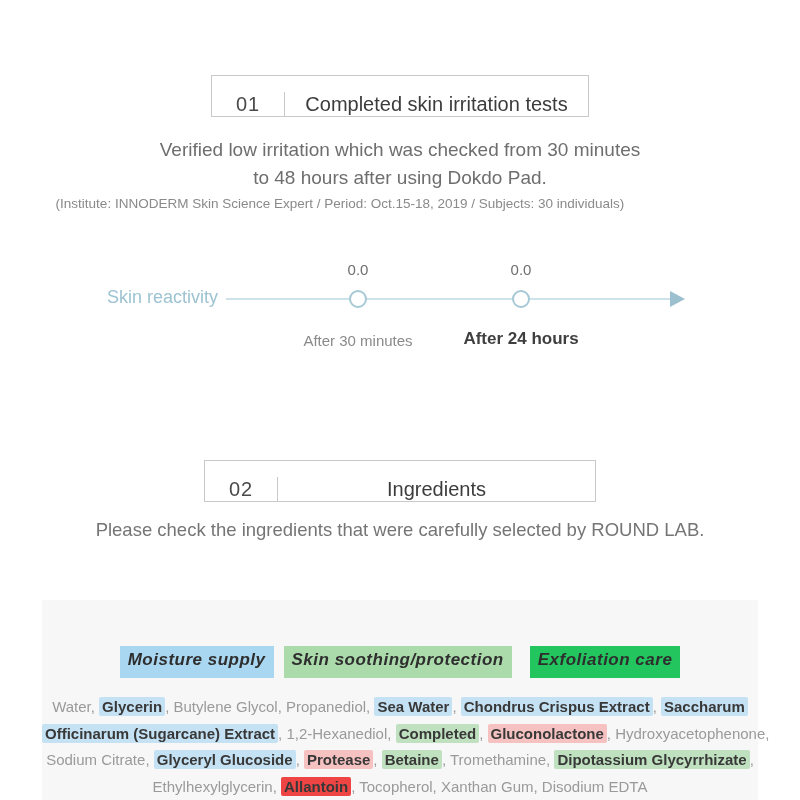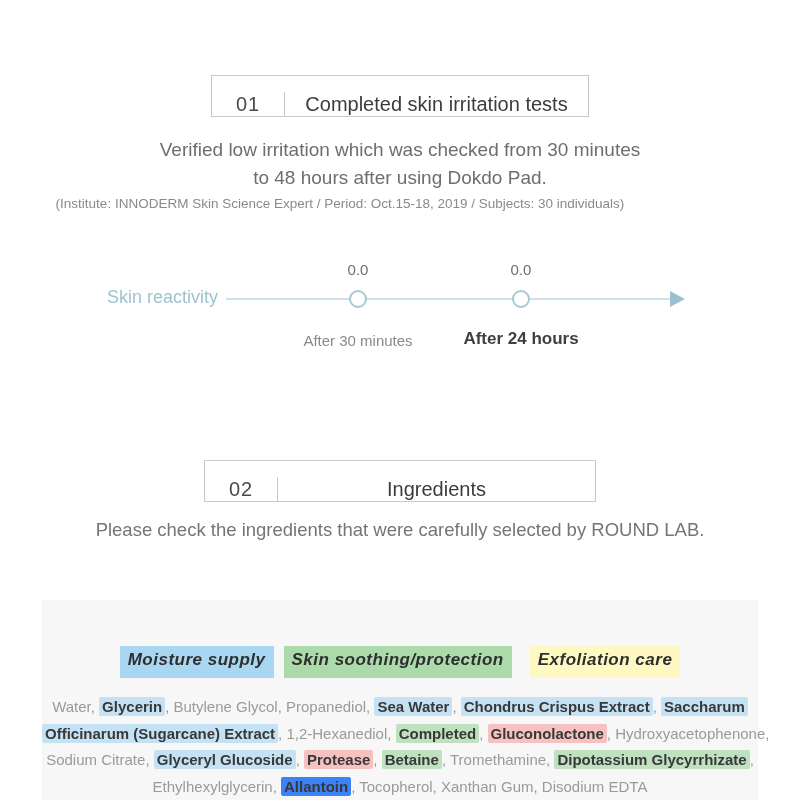--- a/index.html
+++ b/index.html
@@ -79,22 +79,22 @@
   <span class="dcap dcap2">After 24 hours</span>
 
   <div class="header-box hb2">
     <div class="hnum">02</div>
     <div class="hdiv"></div>
     <div class="htitle">Ingredients</div>
   </div>
   <p class="sec2desc">Please check the ingredients that were carefully selected by ROUND LAB.</p>
 
   <div class="panel">
-    <div class="legend"><span class="legend-item" style="background: rgb(169, 214, 240);">Moisture supply</span><span class="legend-item" style="background: rgb(171, 218, 171);">Skin soothing/protection</span><span class="legend-item" style="background: #fef9c3; margin-left: 13px;">Exfoliation care</span></div>
+    <div class="legend"><span class="legend-item" style="background: rgb(169, 214, 240);">Moisture supply</span><span class="legend-item" style="background: rgb(171, 218, 171);">Skin soothing/protection</span><span class="legend-item" style="background: #22c55e; margin-left: 13px;">Exfoliation care</span></div>
     <div class="ing-lines">
         <div class="ing-line"><span>Water, </span><span class="ing-hl" style="background: rgb(197, 226, 244);">Glycerin</span><span>, Butylene Glycol, Propanediol, </span><span class="ing-hl" style="background: rgb(197, 226, 244);">Sea Water</span><span>, </span><span class="ing-hl" style="background: rgb(197, 226, 244);">Chondrus Crispus Extract</span><span>, </span><span class="ing-hl" style="background: rgb(197, 226, 244);">Saccharum</span></div>
         <div class="ing-line"><span class="ing-hl" style="background: rgb(197, 226, 244);">Officinarum (Sugarcane) Extract</span><span>, 1,2-Hexanediol, </span><span class="ing-hl" style="background: rgb(191, 225, 191);">Completed</span><span>, </span><span class="ing-hl" style="background: rgb(246, 193, 193);">Gluconolactone</span><span>, Hydroxyacetophenone,</span></div>
         <div class="ing-line"><span>Sodium Citrate, </span><span class="ing-hl" style="background: rgb(197, 226, 244);">Glyceryl Glucoside</span><span>, </span><span class="ing-hl" style="background: rgb(246, 193, 193);">Protease</span><span>, </span><span class="ing-hl" style="background: rgb(191, 225, 191);">Betaine</span><span>, Tromethamine, </span><span class="ing-hl" style="background: rgb(191, 225, 191);">Dipotassium Glycyrrhizate</span><span>,</span></div>
-        <div class="ing-line"><span>Ethylhexylglycerin, </span><span class="ing-hl" style="background: #3b82f6;">Allantoin</span><span>, Tocopherol, Xanthan Gum, Disodium EDTA</span></div>
+        <div class="ing-line"><span>Ethylhexylglycerin, </span><span class="ing-hl" style="background: #ef4444;">Allantoin</span><span>, Tocopherol, Xanthan Gum, Disodium EDTA</span></div>
       </div>
   </div>
 
 </div>
 
 </body></html>

